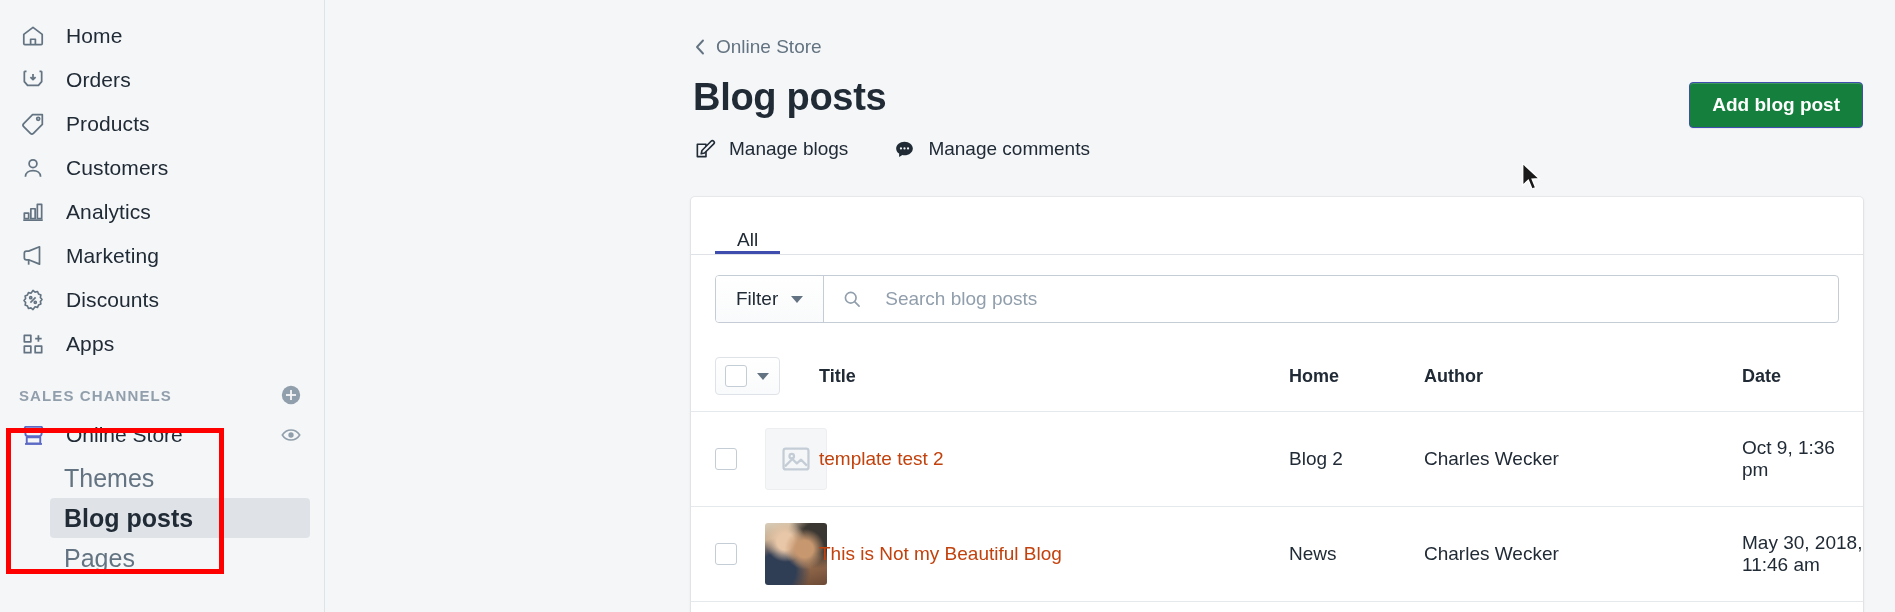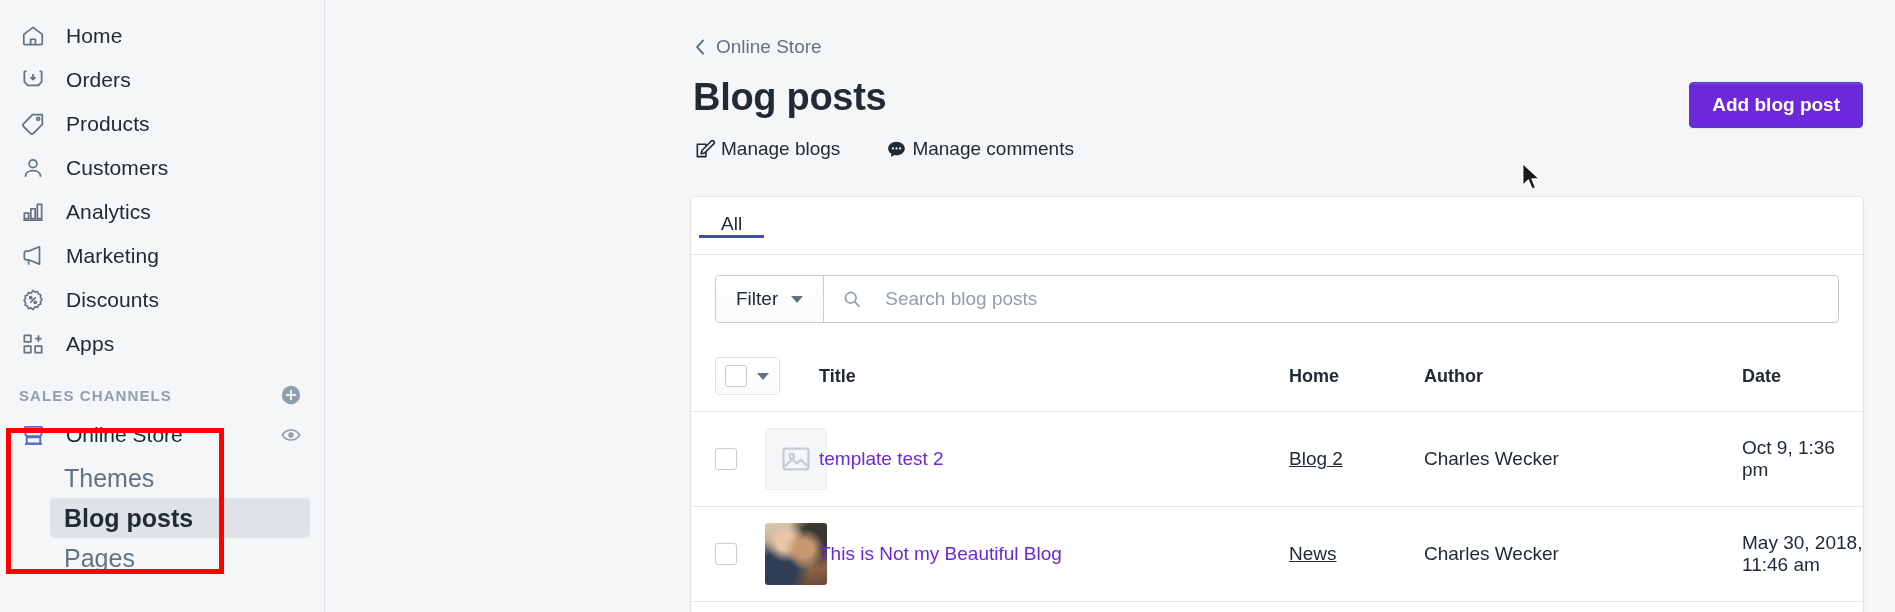--- a/index.html
+++ b/index.html
@@ -62,45 +62,45 @@
 
   
   #main { flex: 1 1 auto; position: relative; height: 612px; overflow: hidden; }
 
   .page-header { padding: 36px 0 0 368px; }
   .breadcrumb { display: inline-flex; align-items: center; gap: 9px; color: #637381; font-size: 19px; cursor: pointer; }
   .breadcrumb .chev { width: 14px; height: 18px; display: block; }
   .page-title { font-size: 38px; font-weight: 700; color: #212b36; letter-spacing: -.3px; margin-top: 16px; }
 
   .header-links { display: flex; align-items: center; gap: 44px; margin-top: 18px; }
-  .hlink { display: inline-flex; align-items: center; gap: 4px; color: #212b36; font-size: 19px; cursor: pointer; }
+  .hlink { display: inline-flex; align-items: center; gap: 12px; color: #212b36; font-size: 19px; cursor: pointer; }
   .hlink .ic { width: 24px; height: 24px; display: flex; align-items: center; justify-content: center; color: #212b36; }
 
   .add-btn {
     position: absolute; right: 32px; top: 82px;
-    background: #6d28d9; color: #fff;
+    background: #15803d; color: #fff;
     border: 1px solid #3f4eae;
     border-radius: 4px;
     padding: 11px 22px;
     font-size: 19px; font-weight: 600;
     font-family: "Liberation Sans", sans-serif;
     cursor: pointer;
     box-shadow: inset 0 1px 0 rgba(255,255,255,.18), 0 1px 0 rgba(22,29,37,.05);
   }
 
   
   .card {
     position: absolute; left: 366px; right: 32px; top: 197px;
     background: #fff;
     border-radius: 4px;
     box-shadow: 0 0 0 1px rgba(63,63,68,.05), 0 1px 3px 0 rgba(63,63,68,.15);
     overflow: hidden;
     height: 450px;
   }
-  .tabs { display: flex; align-items: center; height: 58px; border-bottom: 1px solid #dfe3e8; padding-left: 8px; }
+  .tabs { display: flex; align-items: flex-end; height: 58px; border-bottom: 1px solid #dfe3e8; padding-left: 24px; }
   .tab {
     display: flex; align-items: center; padding: 0 22px;
     font-size: 19px; color: #212b36;
     border-bottom: 3px solid transparent;
     cursor: pointer;
   }
   .tab.active { border-bottom-color: #3f4eae; font-weight: 400; }
 
   .filterbar { display: flex; padding: 20px 24px; }
   .filter-wrap { display: flex; width: 100%; border: 1px solid #c4cdd5; border-radius: 4px; background:#fff; overflow: hidden; height: 48px; }
@@ -147,22 +147,22 @@
   .thumb { width: 62px; height: 62px; border-radius: 3px; flex: 0 0 62px; overflow: hidden; }
   .thumb.placeholder { background: #f4f6f8; border: 1px solid #eceef0; display:flex; align-items:center; justify-content:center; color:#c4cdd5; }
   .thumb.photo {
     background:
       radial-gradient(circle at 64% 42%, #c7976f 0 16%, rgba(199,151,111,0) 38%),
       radial-gradient(circle at 33% 30%, #e8c7a8 0 14%, rgba(232,199,168,0) 34%),
       radial-gradient(circle at 20% 78%, #2f3d55 0 26%, rgba(47,61,85,0) 48%),
       radial-gradient(circle at 84% 24%, #3a3632 0 22%, rgba(58,54,50,0) 44%),
       linear-gradient(165deg, #d9cdb9 0%, #b58a62 48%, #8a6246 76%, #6c4a36 100%);
   }
-  .title-link { color: #6d28d9; text-decoration: none; cursor: pointer; }
-  .blog-link { color: #212b36; text-decoration: underline; cursor: pointer; }
+  .title-link { color: #c2410c; text-decoration: none; cursor: pointer; }
+  .blog-link { color: #212b36; cursor: pointer; }
   .author-cell { color: #454f5b; }
   .date-cell { color: #212b36; }
 
   
   #cursor { position: absolute; left: 1196px; top: 162px; width: 22px; height: 30px; z-index: 60; pointer-events: none; }
 </style>
 </head>
 <body>
 
 <div id="app">

